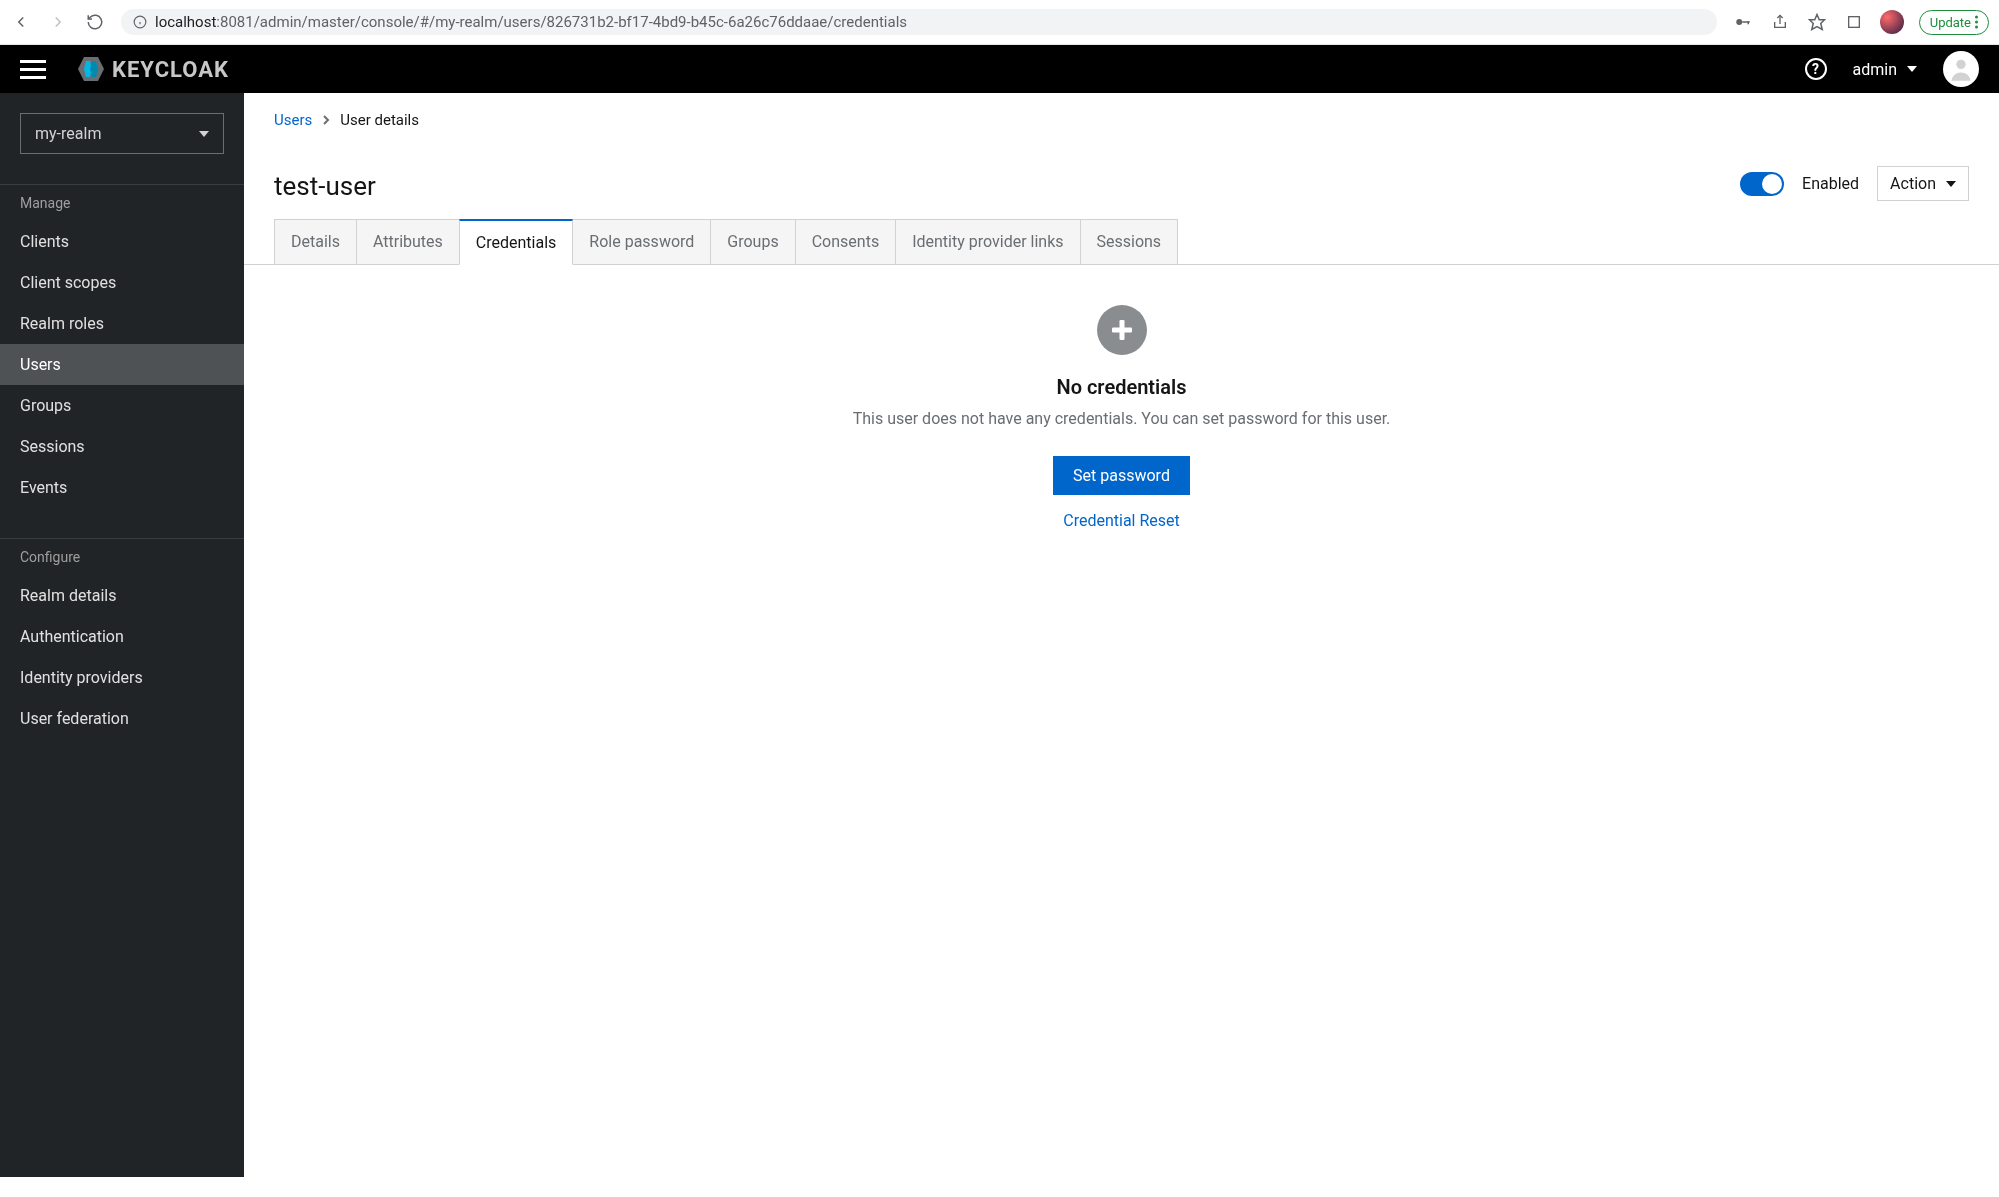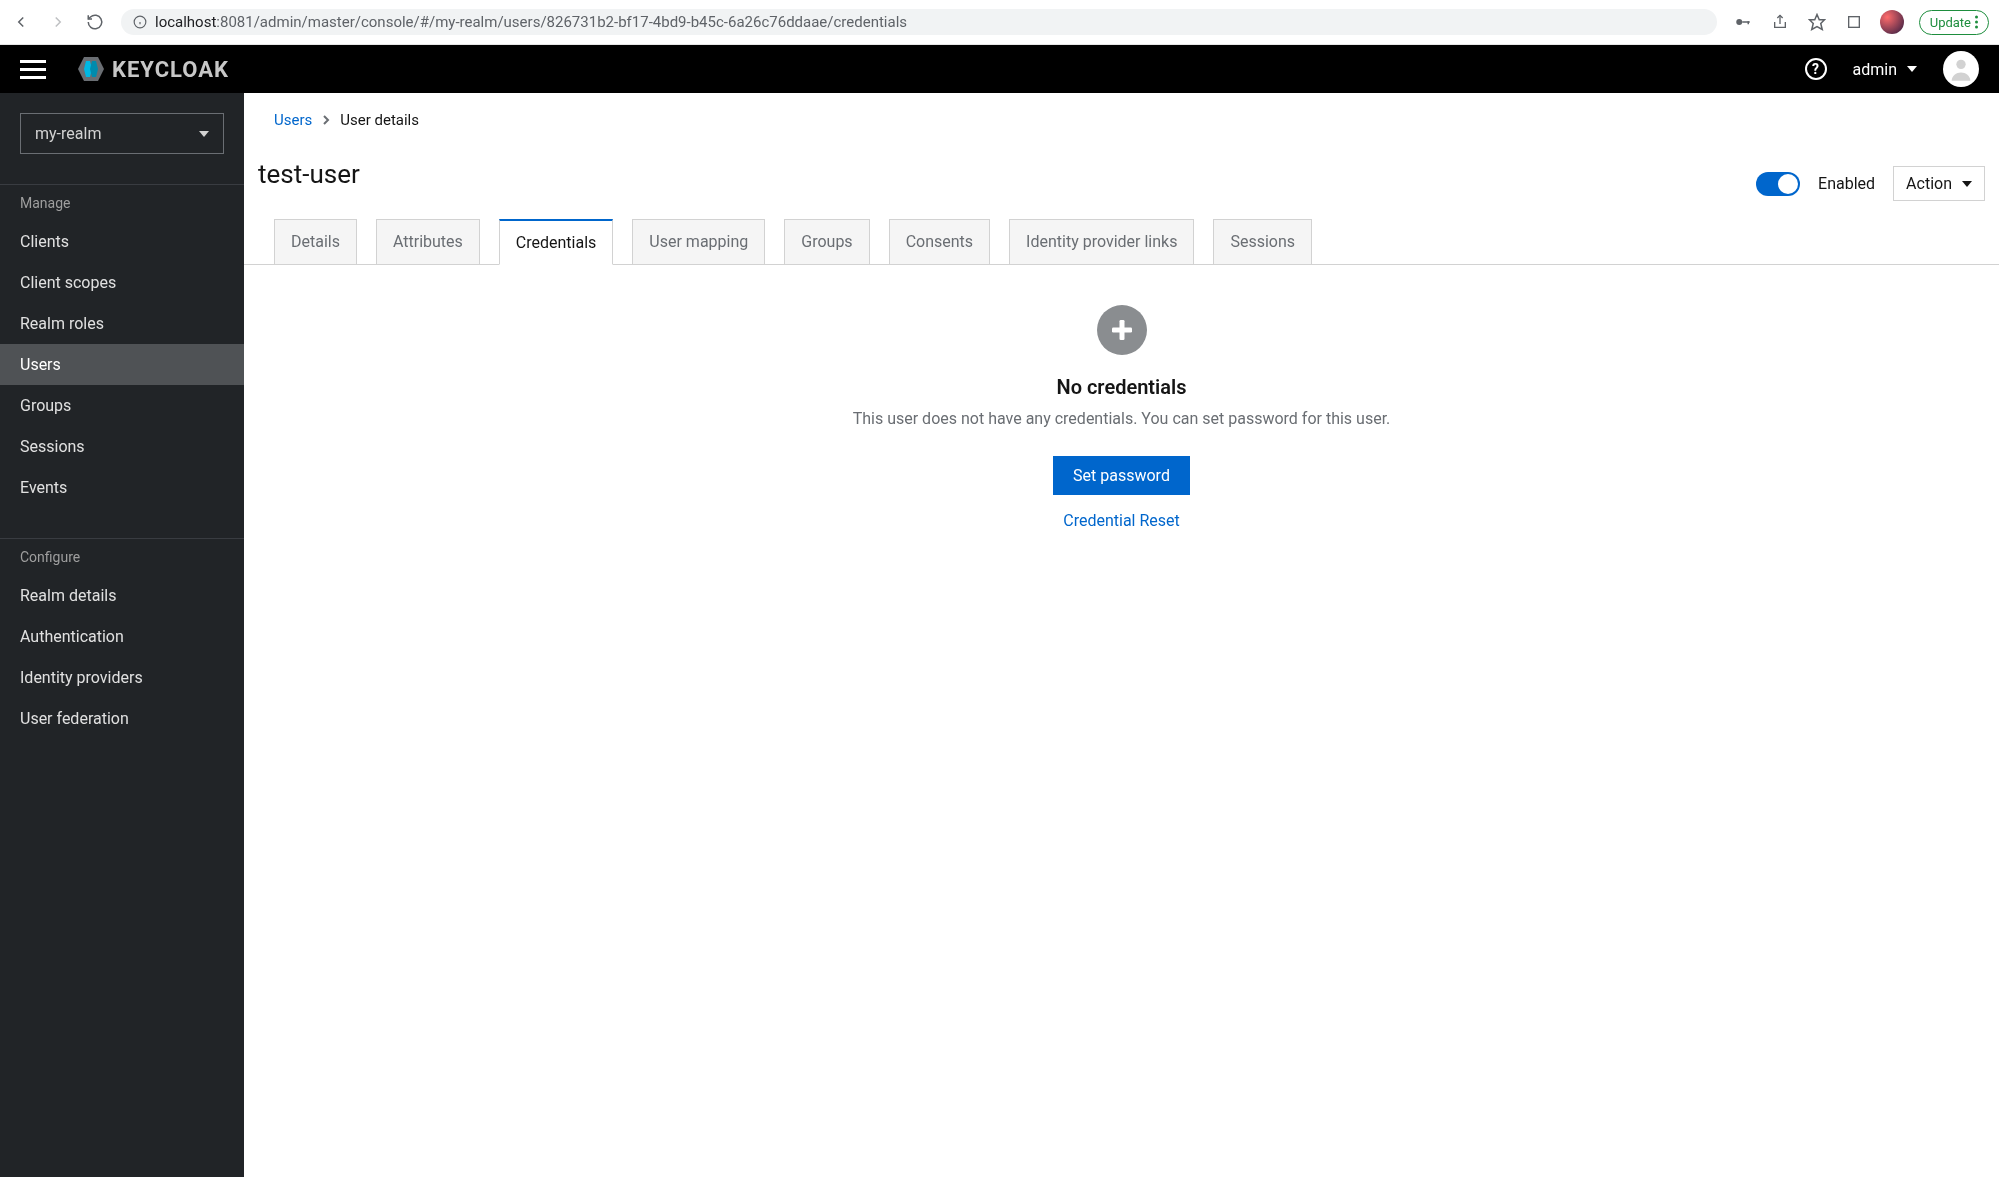--- a/index.html
+++ b/index.html
@@ -25,29 +25,29 @@
     .sidebar { width:244px; background:#212427; color:#d2d2d2; }
     .realm-wrap { padding:20px; }
     .realm-select { border:1px solid #6a6e73; padding:10px 14px; display:flex; justify-content:space-between; align-items:center; cursor:pointer; font-size:16px; }
     .side-section { font-size:14px; color:#9e9e9e; padding:10px 20px; border-top:1px solid #393c41; margin-top:10px; }
     .side-item { padding:11px 20px; font-size:16px; cursor:pointer; color:#e0e0e0; }
     .side-item.active { background:#4f5255; color:#fff; }
 
     .content { flex:1; background:#fff; }
     .breadcrumb { display:flex; align-items:center; gap:10px; font-size:15px; padding:18px 30px; }
     .breadcrumb a { color:#0066cc; text-decoration:none; }
-    .page-title-row { display:flex; align-items:center; padding:0 14px 18px; }
+    .page-title-row { display:flex; align-items:flex-end; padding:0 30px 18px; }
     .page-title { font-size:26px; font-weight:400; }
     .title-right { margin-left:auto; display:flex; align-items:center; gap:18px;margin-top:19px; }
     .toggle { width:44px; height:24px; border-radius:12px; background:#0066cc; position:relative; cursor:pointer; }
     .toggle::after { content:""; position:absolute; width:20px; height:20px; background:#fff; border-radius:50%; top:2px; right:2px; }
     .enabled-label { font-size:16px; color:#151515; }
     .action-select { border:1px solid #d2d2d2; padding:7px 12px; display:flex; align-items:center; gap:10px; cursor:pointer; font-size:16px; }
 
-    .tabs { display:flex; border-bottom:1px solid #d2d2d2; padding-left:30px;gap:20px; }
+    .tabs { display:flex; border-bottom:1px solid #d2d2d2; padding-left:30px; }
     .tab { padding:12px 16px; color:#6a6e73; font-size:16px; cursor:pointer; background:#f5f5f5; border:1px solid #d2d2d2; border-bottom:none; margin-right:-1px; }
     .tab.active { background:#fff; color:#151515; border-top:2px solid #0066cc; position:relative; z-index:1; border-bottom:1px solid #fff; margin-bottom:-1px; }
 
     .empty-state { text-align:center; padding:40px 20px; }
     .empty-icon { width:50px; height:50px; border-radius:50%; background:#8a8d90; display:flex; align-items:center; justify-content:center; margin:0 auto 20px; }
     .empty-title { font-size:20px; font-weight:600; margin-bottom:10px; }
     .empty-desc { font-size:16px; color:#6a6e73; margin-bottom:28px; }
     .primary-btn { background:#0066cc; color:#fff; border:none; padding:10px 20px; font-size:16px; cursor:pointer; }
     .link-btn { display:block; margin-top:16px; color:#0066cc; font-size:16px; text-decoration:none; }
     .caret-down { width:0; height:0; border-left:5px solid transparent; border-right:5px solid transparent; border-top:6px solid currentColor; }
@@ -192,21 +192,21 @@
           <span>Action</span>
           <span class="caret-down" style="color:#151515"></span>
         </div>
       </div>
     </div>
 
     <div class="tabs" id="tabs">
         <div class="tab">Details</div>
         <div class="tab">Attributes</div>
         <div class="tab active">Credentials</div>
-        <div class="tab">User mapping</div>
+        <div class="tab">Role password</div>
         <div class="tab">Groups</div>
         <div class="tab">Consents</div>
         <div class="tab">Identity provider links</div>
         <div class="tab">Sessions</div>
       </div>
 
     <div class="empty-state">
       <div class="empty-icon">
         <svg width="30" height="30" viewBox="0 0 24 24" fill="#fff">
             <rect x="10" y="4" width="4" height="16" rx="1"></rect>

